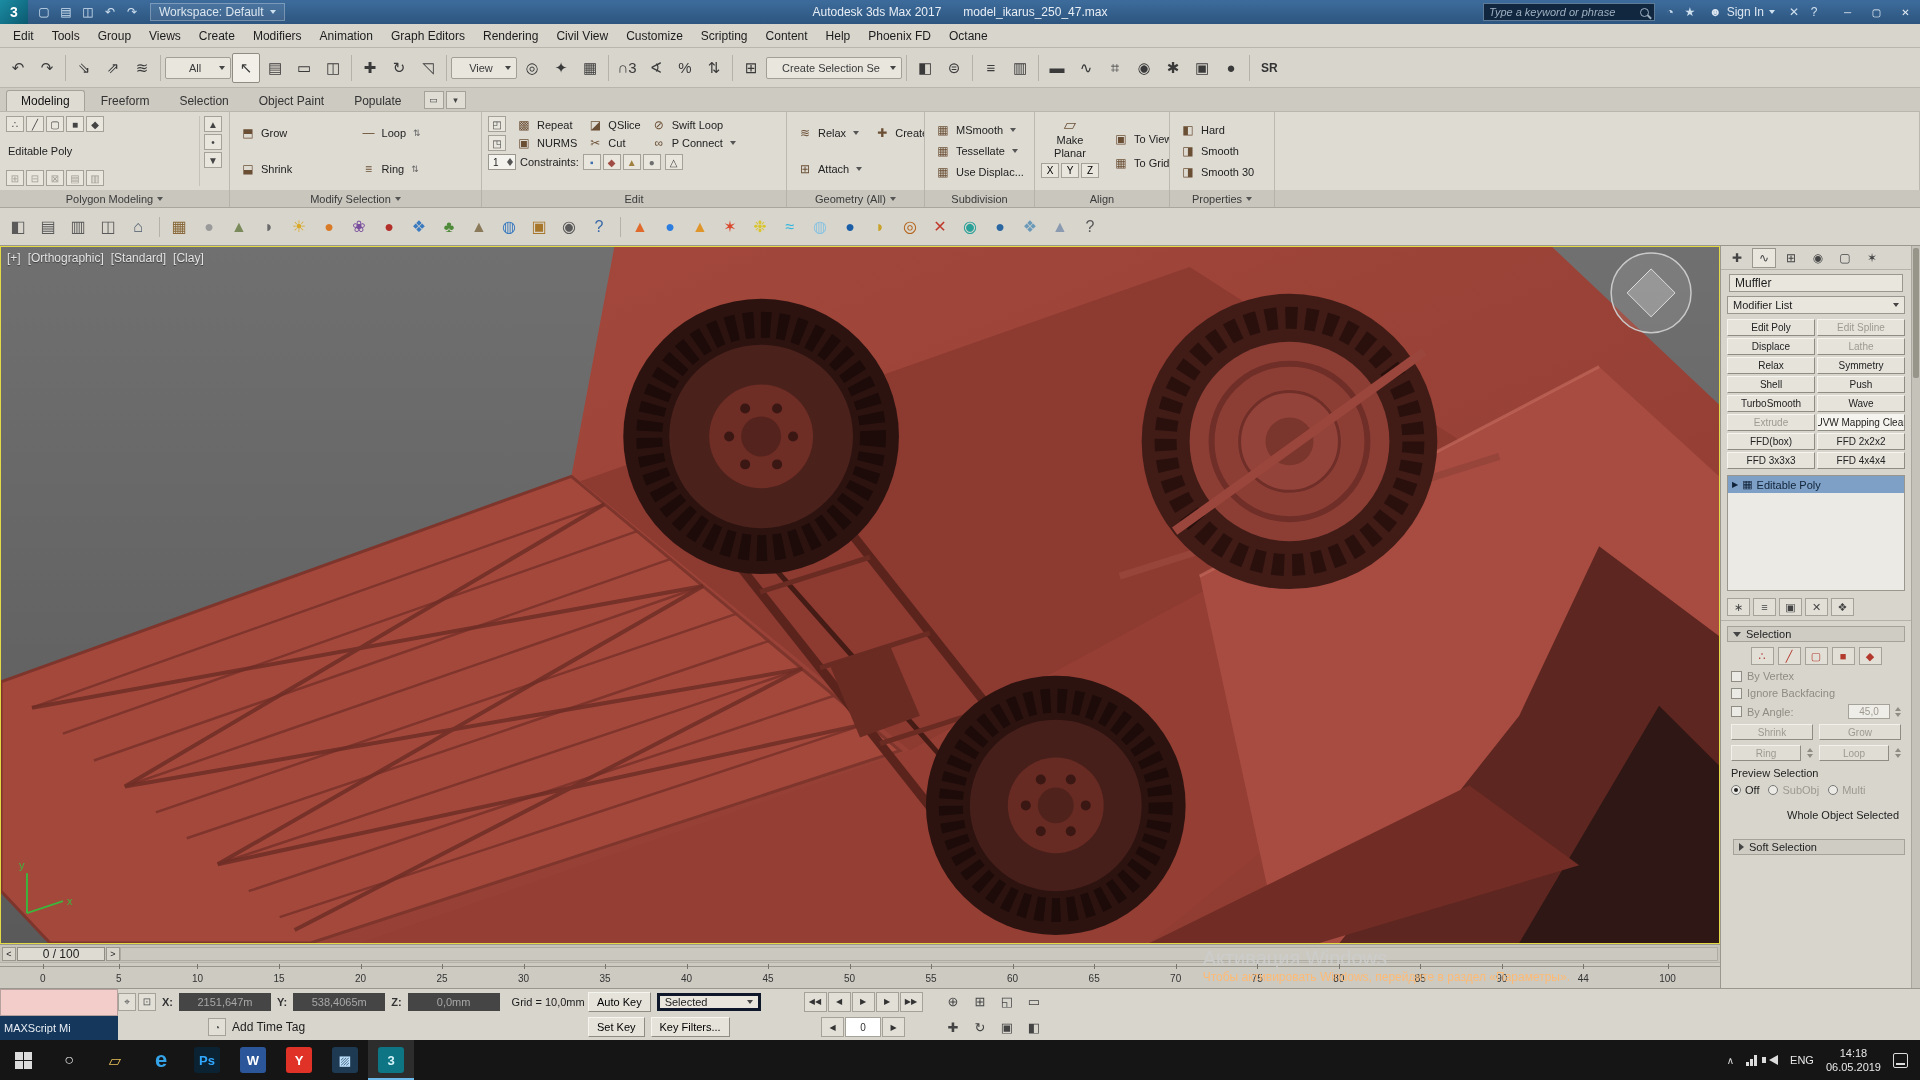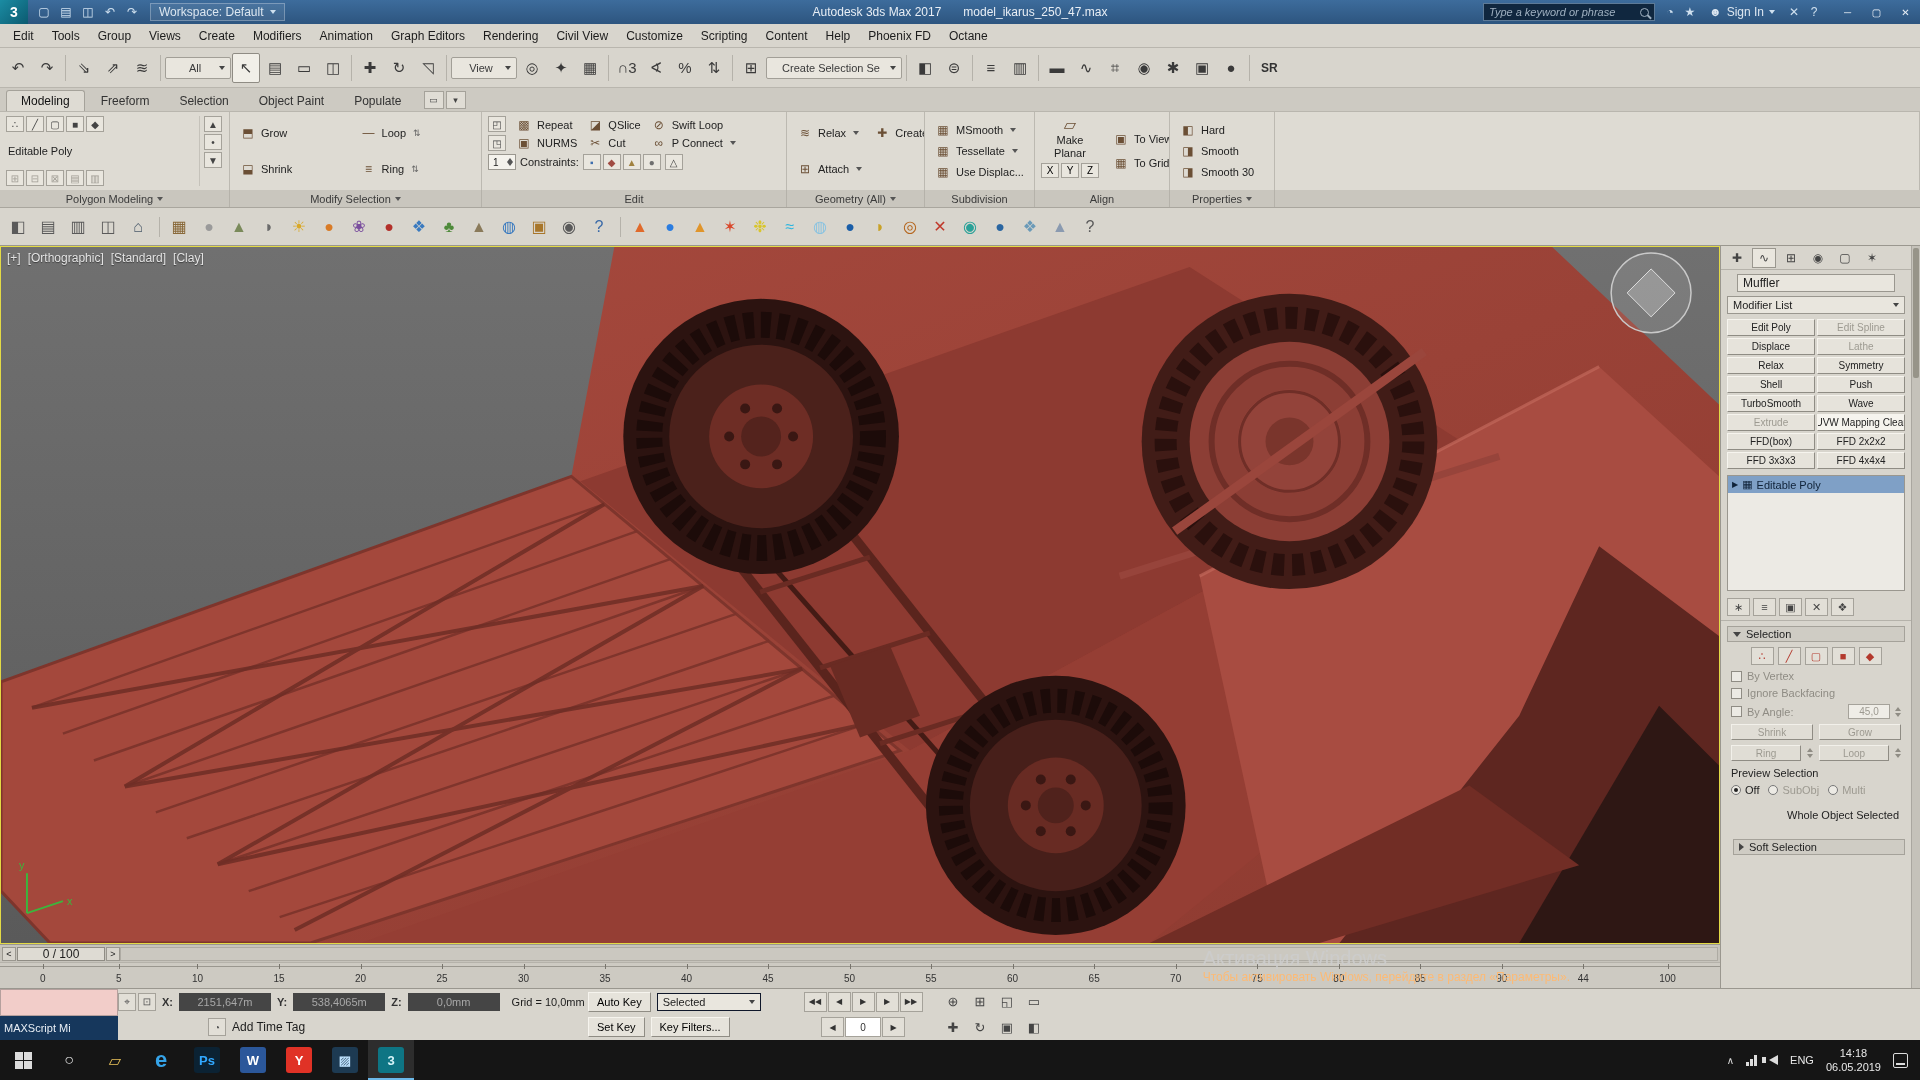--- a/index.html
+++ b/index.html
@@ -107,21 +107,21 @@
   .tick{position:relative;}
   .tick::before{content:"";position:absolute;top:-9px;left:50%;width:1px;height:5px;background:#77746c;}
 
   
   .cmd-panel{width:200px;background:#d8d5cd;border-left:1px solid #9a978f;display:flex;flex-direction:column;font-size:11px;position:relative;padding-right:9px;flex:0 0 auto;}
   .cp-scroll{position:absolute;right:0;top:0;bottom:0;width:9px;background:#c5c2ba;border-left:1px solid #aaa7a0;}
   .cp-thumb{position:absolute;top:2px;left:1px;width:6px;height:130px;background:#979489;border-radius:2px;}
   .cp-tabs{display:flex;height:24px;align-items:center;padding:0 4px;gap:3px;border-bottom:1px solid #b5b2aa;}
   .cp-tab{width:24px;height:20px;display:flex;align-items:center;justify-content:center;font-size:12px;color:#444;}
   .cp-tab.active{background:#e9e6de;border:1px solid #9a978f;}
-  .cp-name-row{display:flex;align-items:center;padding:4px 16px 2px;}
+  .cp-name-row{display:flex;align-items:center;padding:4px 8px 2px;}
   .cp-name{flex:1;background:#e9e6de;border:1px solid #9a978f;height:18px;display:flex;align-items:center;padding:0 5px;font-size:12px;}
   .cp-dd{margin:2px 6px 5px;background:#e9e6de;border:1px solid #9a978f;height:18px;display:flex;align-items:center;justify-content:space-between;padding:0 5px;}
   .cp-dd .dd-arrow{border-top-color:#444;}
   .mod-grid{display:grid;grid-template-columns:1fr 1fr;gap:2px;padding:0 6px;}
   .mod-btn{height:17px;background:#e6e3db;border:1px solid;border-color:#f6f4ee #8f8c84 #8f8c84 #f6f4ee;font-size:10px;display:flex;align-items:center;justify-content:center;white-space:nowrap;overflow:hidden;color:#222;}
   .mod-btn.dis{color:#9d9a91;}
   .mod-btn.lit{background:#f6f4ee;}
   .stack-box{margin:6px 6px 4px;background:#eceae4;border:1px solid #9a978f;height:116px;overflow:hidden;}
   .stack-row{height:17px;background:#7fa0c6;color:#0f2238;display:flex;align-items:center;gap:4px;padding:0 4px;font-size:11px;}
   .stack-tri{font-size:8px;}
@@ -158,21 +158,21 @@
   .sb-mid{flex:1;display:flex;flex-direction:column;padding-left:8px;min-width:0;}
   .sb-row{height:26px;display:flex;align-items:center;gap:6px;}
   .mini-ic{width:18px;height:18px;border:1px solid #a5a29a;background:#e2dfd7;display:flex;align-items:center;justify-content:center;font-size:10px;color:#555;flex:0 0 auto;}
   .c-label{font-size:11px;font-weight:bold;color:#333;}
   .c-box{width:92px;height:18px;background:#454545;color:#a8a8a8;font-size:11px;display:flex;align-items:center;justify-content:center;white-space:nowrap;}
   .grid-label{font-size:11px;margin-left:6px;white-space:nowrap;}
   .sb-coords{width:470px;display:flex;flex-direction:column;flex:0 0 auto;}
   .sb-coords .tt{padding-left:90px;}
   .sb-keys{width:205px;display:flex;flex-direction:column;flex:0 0 auto;}
   .sb-btn{height:20px;background:#e6e3db;border:1px solid;border-color:#f6f4ee #8f8c84 #8f8c84 #f6f4ee;font-size:11px;padding:0 8px;white-space:nowrap;}
-  .sb-dd{height:18px;border:1px solid #0f172a;background:#e9e6de;display:flex;align-items:center;justify-content:space-between;width:104px;padding:0 5px;font-size:11px;}
+  .sb-dd{height:18px;border:3px solid #0f172a;background:#e9e6de;display:flex;align-items:center;justify-content:space-between;width:104px;padding:0 5px;font-size:11px;}
   .sb-dd .dd-arrow{border-top-color:#444;}
   .sb-play{width:140px;display:flex;flex-direction:column;flex:0 0 auto;}
   .sb-play .sb-row{justify-content:center;gap:1px;}
   .play-ic{width:23px;height:20px;border:1px solid #a5a29a;background:#e2dfd7;display:flex;align-items:center;justify-content:center;font-size:8px;color:#333;}
   .play-ic.field{background:#fff;font-size:10px;width:36px;}
   .sb-nav{width:118px;display:flex;flex-direction:column;flex:0 0 auto;}
   .sb-nav .sb-row{justify-content:flex-end;gap:1px;padding-right:4px;}
   .nav-ic{width:26px;height:22px;display:flex;align-items:center;justify-content:center;font-size:13px;color:#444;border:1px solid transparent;}
 
   

